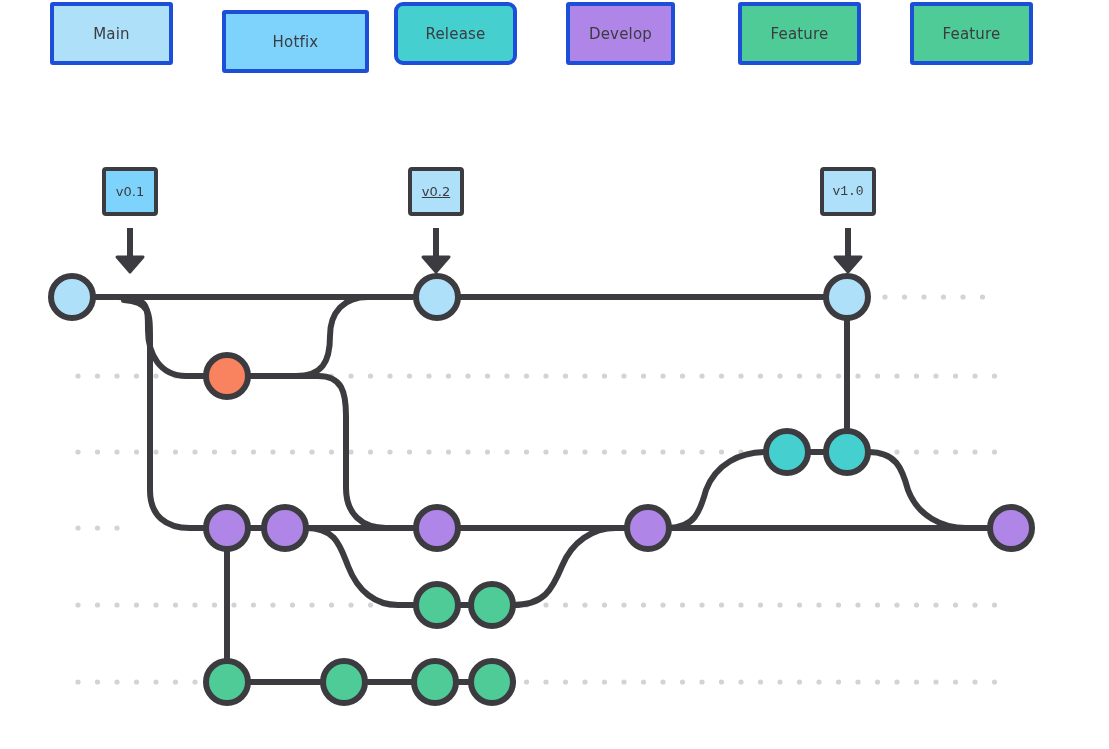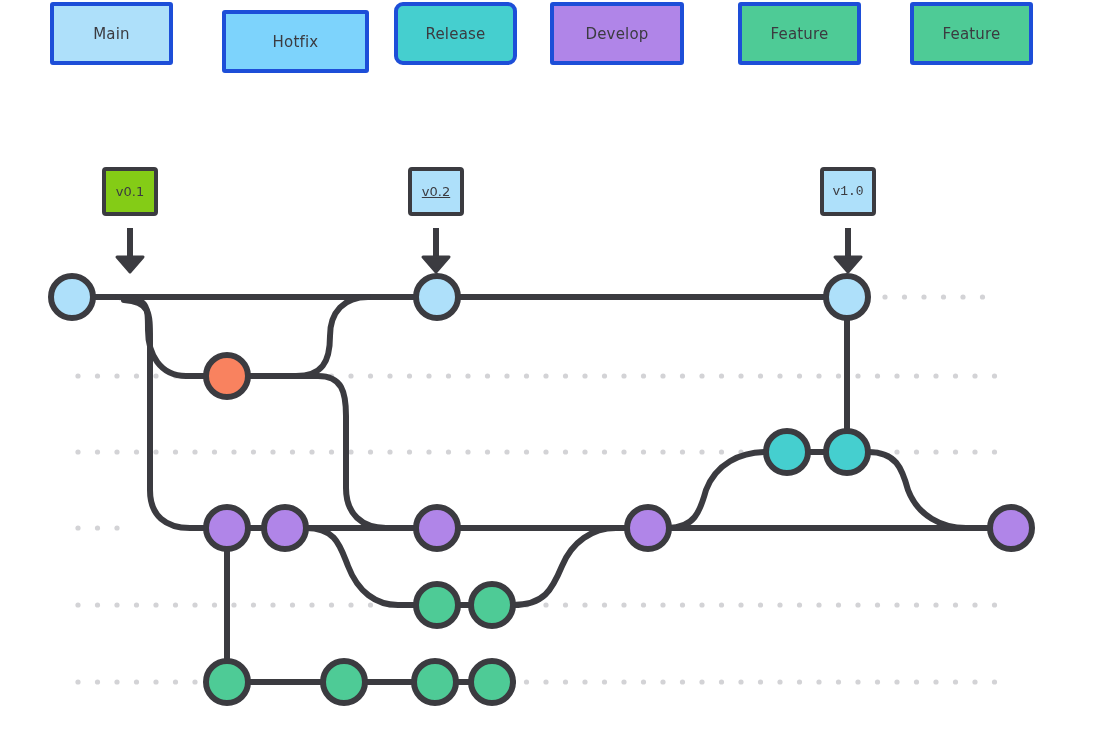--- a/index.html
+++ b/index.html
@@ -285,33 +285,33 @@
   <div id="legend-layer">
       <div class="legend-box" style="left: 50px; top: 2px; width: 123px; height: 63px; background: rgb(174, 224, 250);">
         <span>Main</span>
       </div>
       <div class="legend-box" style="left: 222px; top: 2px; width: 147px; height: 63px; background: #7dd3fc; margin-top: 8px;">
         <span>Hotfix</span>
       </div>
       <div class="legend-box" style="left: 394px; top: 2px; width: 123px; height: 63px; background: rgb(69, 207, 207); border-radius: 9px;">
         <span>Release</span>
       </div>
-      <div class="legend-box" style="left: 550px; top: 2px; width: 134px; height: 63px; background: rgb(176, 133, 232);">
+      <div class="legend-box" style="left: 566px; top: 2px; width: 109px; height: 63px; background: rgb(176, 133, 232);">
         <span>Develop</span>
       </div>
       <div class="legend-box" style="left: 738px; top: 2px; width: 123px; height: 63px; background: rgb(78, 203, 150);">
         <span>Feature</span>
       </div>
       <div class="legend-box" style="left: 910px; top: 2px; width: 123px; height: 63px; background: rgb(78, 203, 150);">
         <span>Feature</span>
       </div>
     </div>
 
   <div id="tag-layer">
-      <div class="tag-box" style="left: 102px; top: 167px; width: 56px; height: 49px; background: #84cc16;">
+      <div class="tag-box" style="left: 102px; top: 167px; width: 56px; height: 49px; background: #7dd3fc;">
         <span>v0.1</span>
       </div>
       <div class="tag-box" style="left: 408px; top: 167px; width: 56px; height: 49px; background: rgb(174, 224, 250); text-decoration: underline;">
         <span>v0.2</span>
       </div>
       <div class="tag-box" style="left: 820px; top: 167px; width: 56px; height: 49px; background: rgb(174, 224, 250); font-family: Liberation Mono, monospace;">
         <span>v1.0</span>
       </div>
     </div>
 

